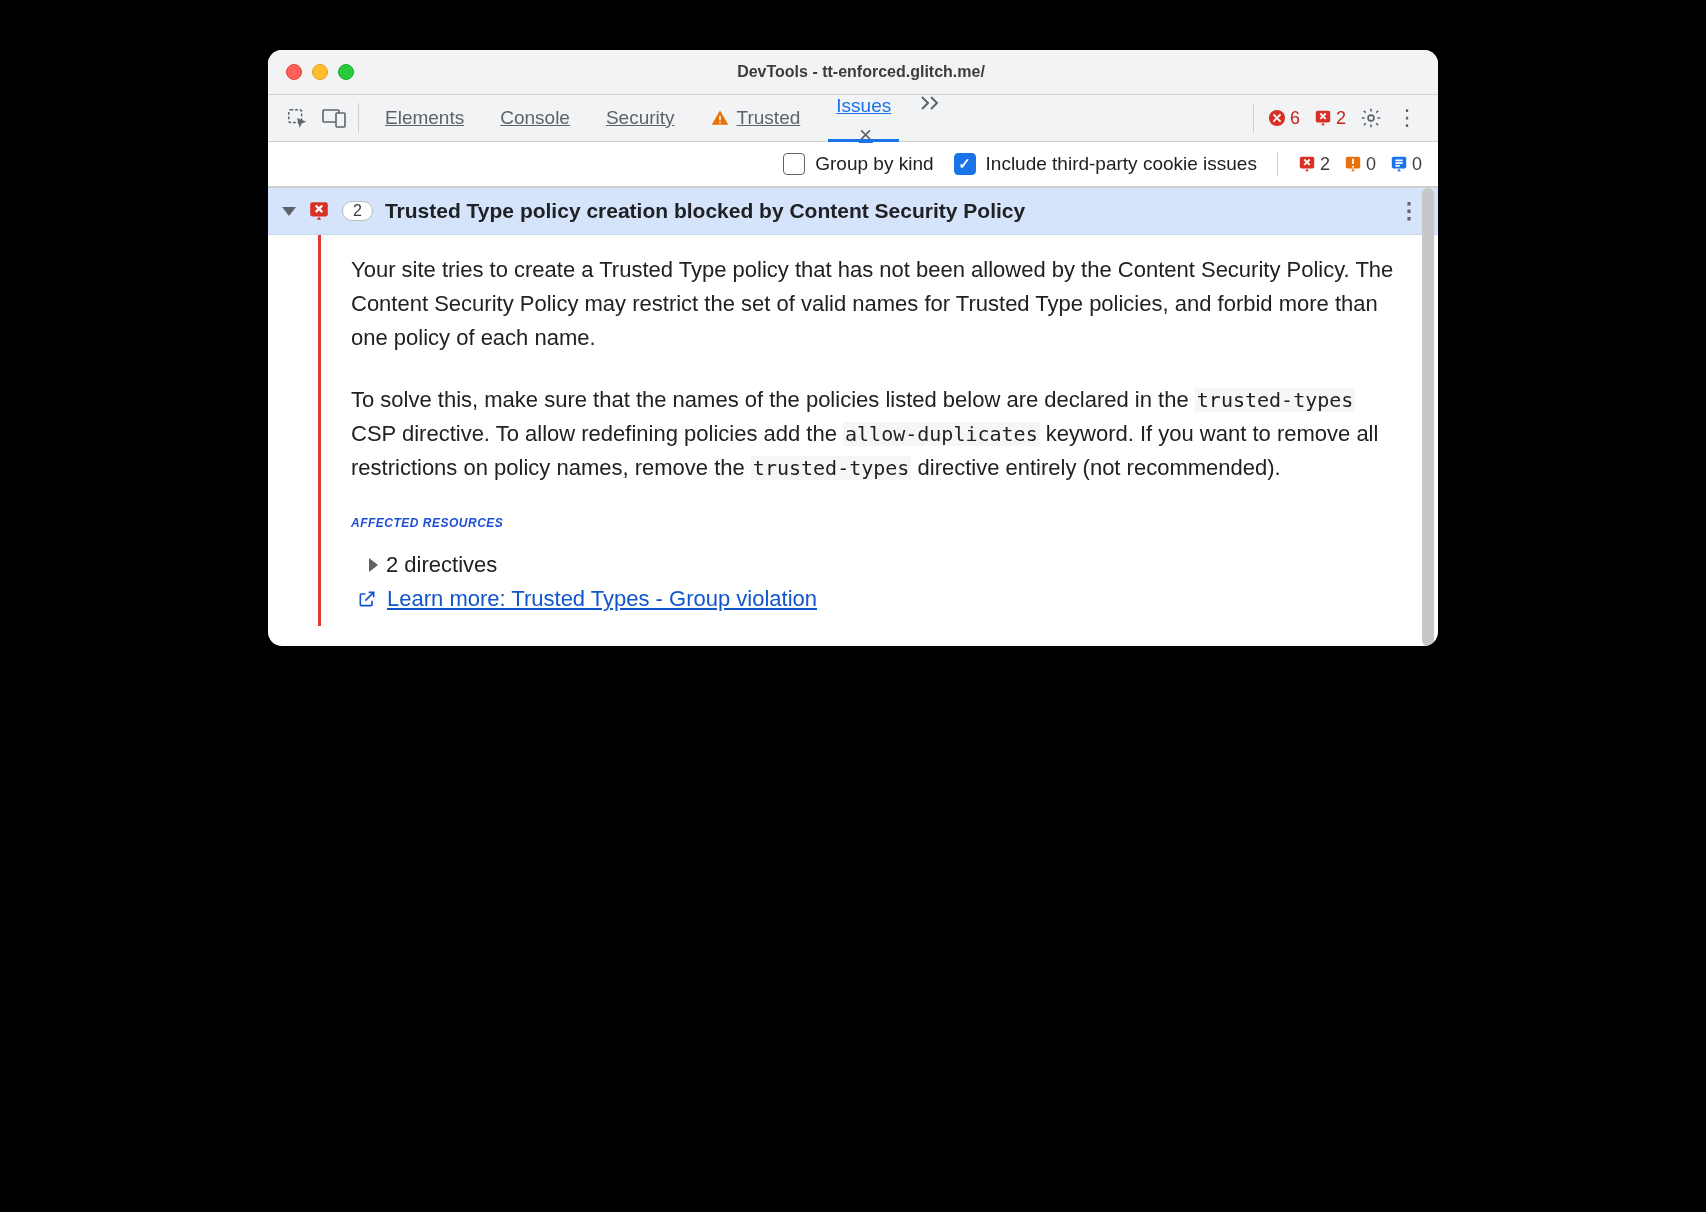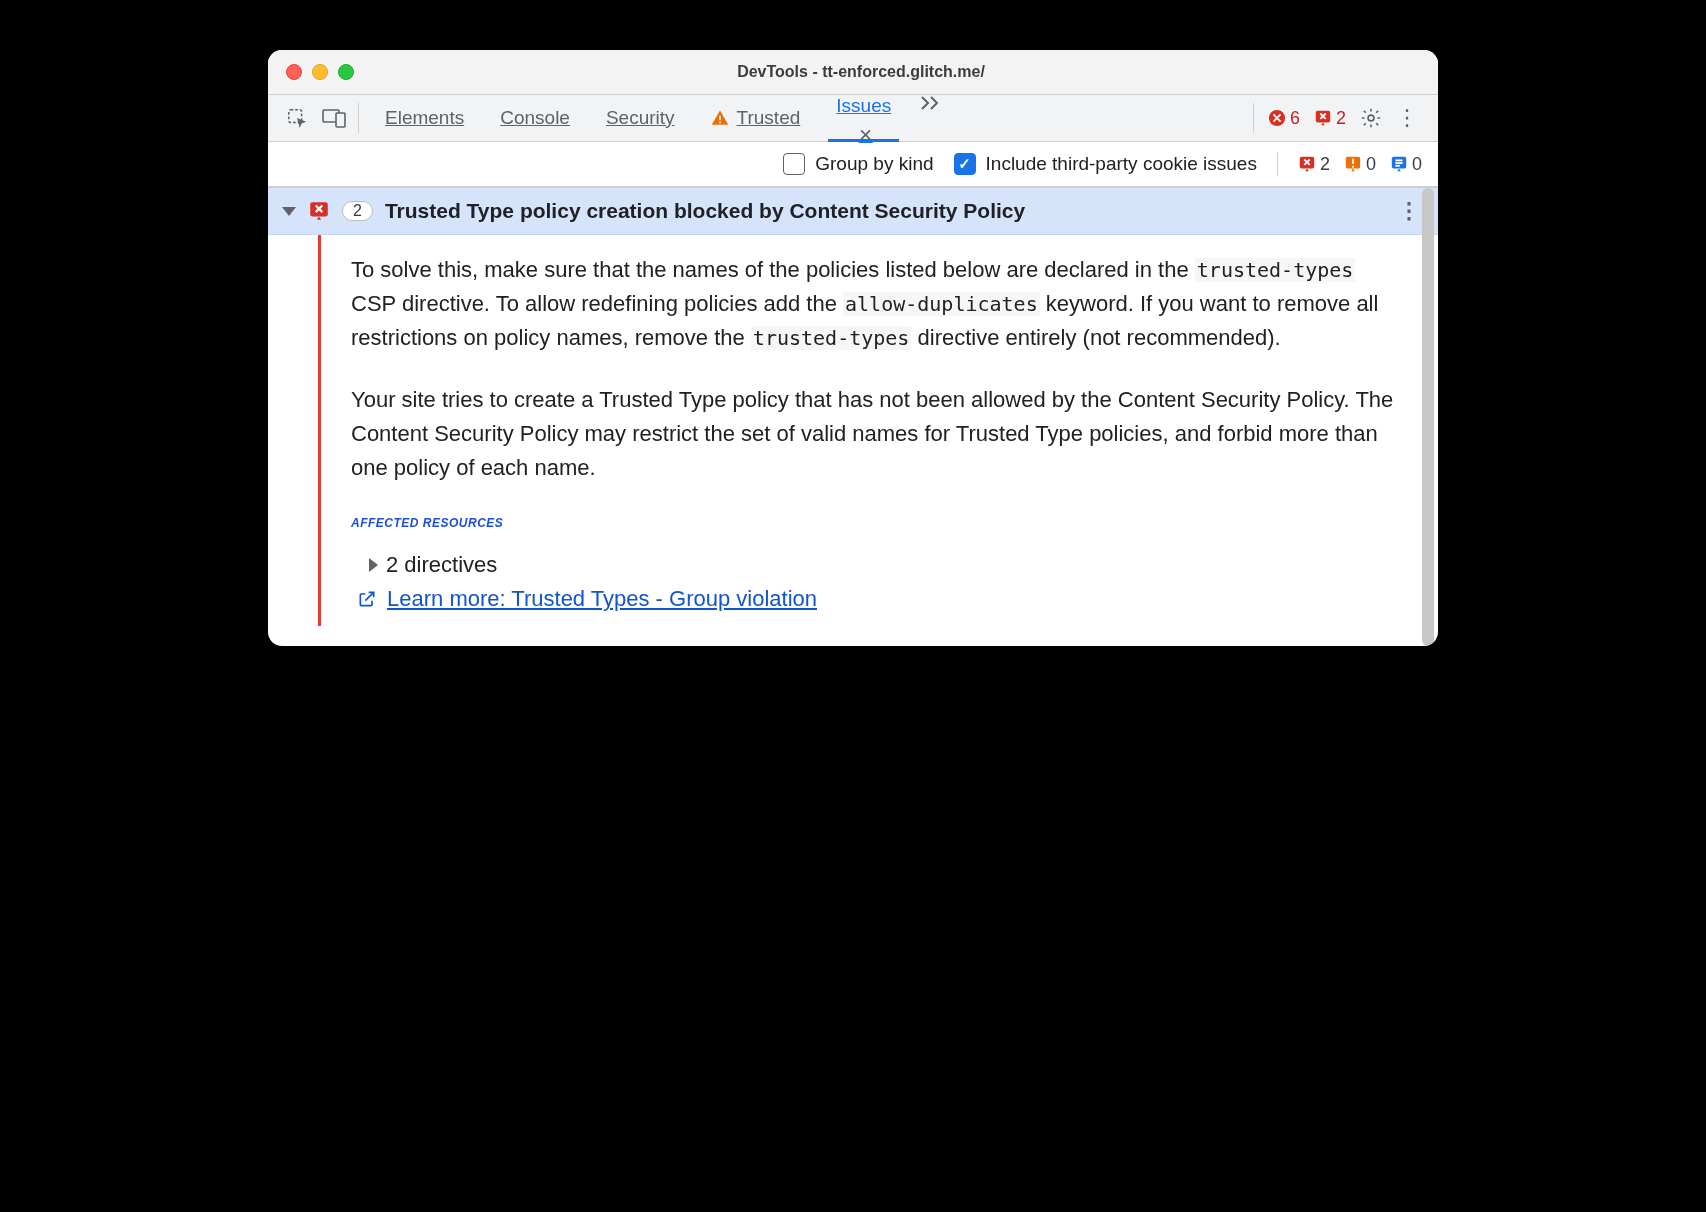--- a/index.html
+++ b/index.html
@@ -329,25 +329,25 @@
             <path d="M7 5 L13 11 M13 5 L7 11" stroke="#fff" stroke-width="2"></path>
           </svg>
       </span>
       <span class="issue-count-pill">2</span>
       <span class="title">Trusted Type policy creation blocked by Content Security Policy</span>
       <span class="issue-menu-dots">⋮</span>
     </div>
 
     <div class="issue-body">
 
+      <p>Your site tries to create a Trusted Type policy that has not been allowed by the Content Security Policy. The Content Security Policy may restrict the set of valid names for Trusted Type policies, and forbid more than one policy of each name.</p>
+
       <p>
         <span>To solve this, make sure that the names of the policies listed below are declared in the </span><code>trusted-types</code><span> CSP directive. To allow redefining policies add the </span><code>allow-duplicates</code><span> keyword. If you want to remove all restrictions on policy names, remove the </span><code>trusted-types</code><span> directive entirely (not recommended).</span>
       </p>
-
-      <p>Your site tries to create a Trusted Type policy that has not been allowed by the Content Security Policy. The Content Security Policy may restrict the set of valid names for Trusted Type policies, and forbid more than one policy of each name.</p>
 
       <div class="section-label">AFFECTED RESOURCES</div>
 
       <div class="subitem">
         <span class="tri-right"></span>
         <span>2 directives</span>
       </div>
 
       <a class="learn-link">
         <span>

